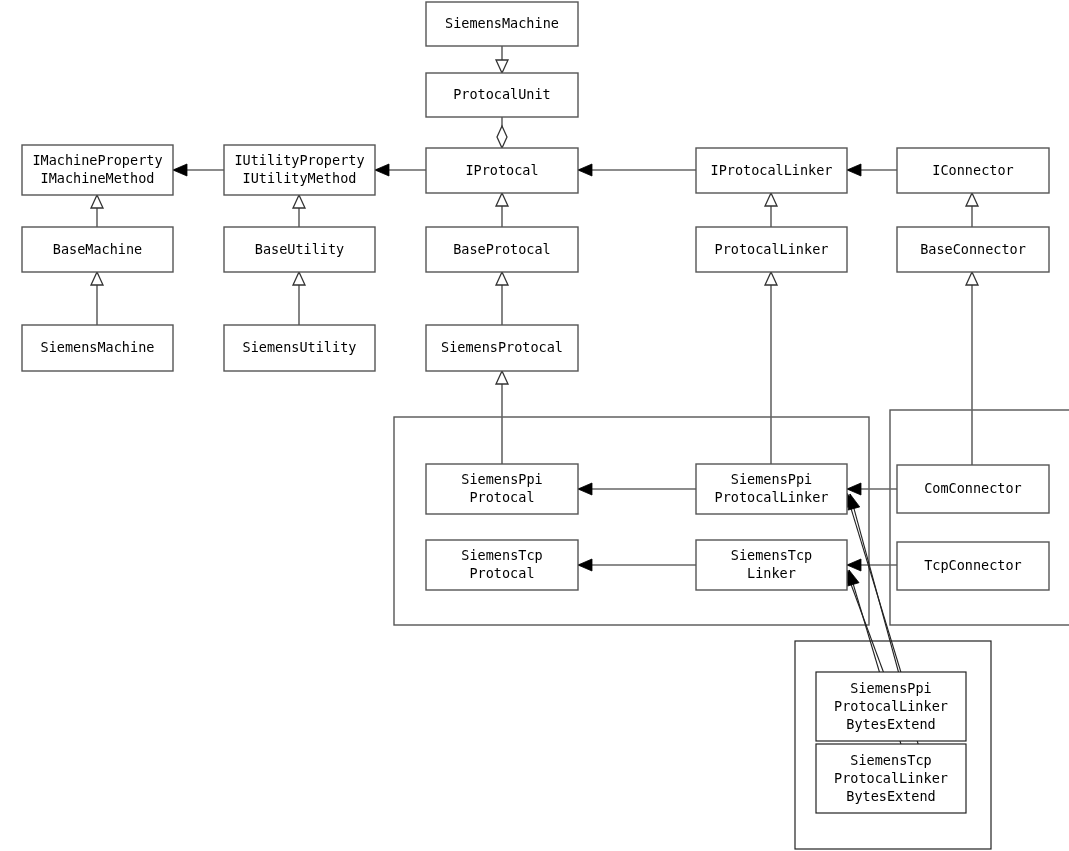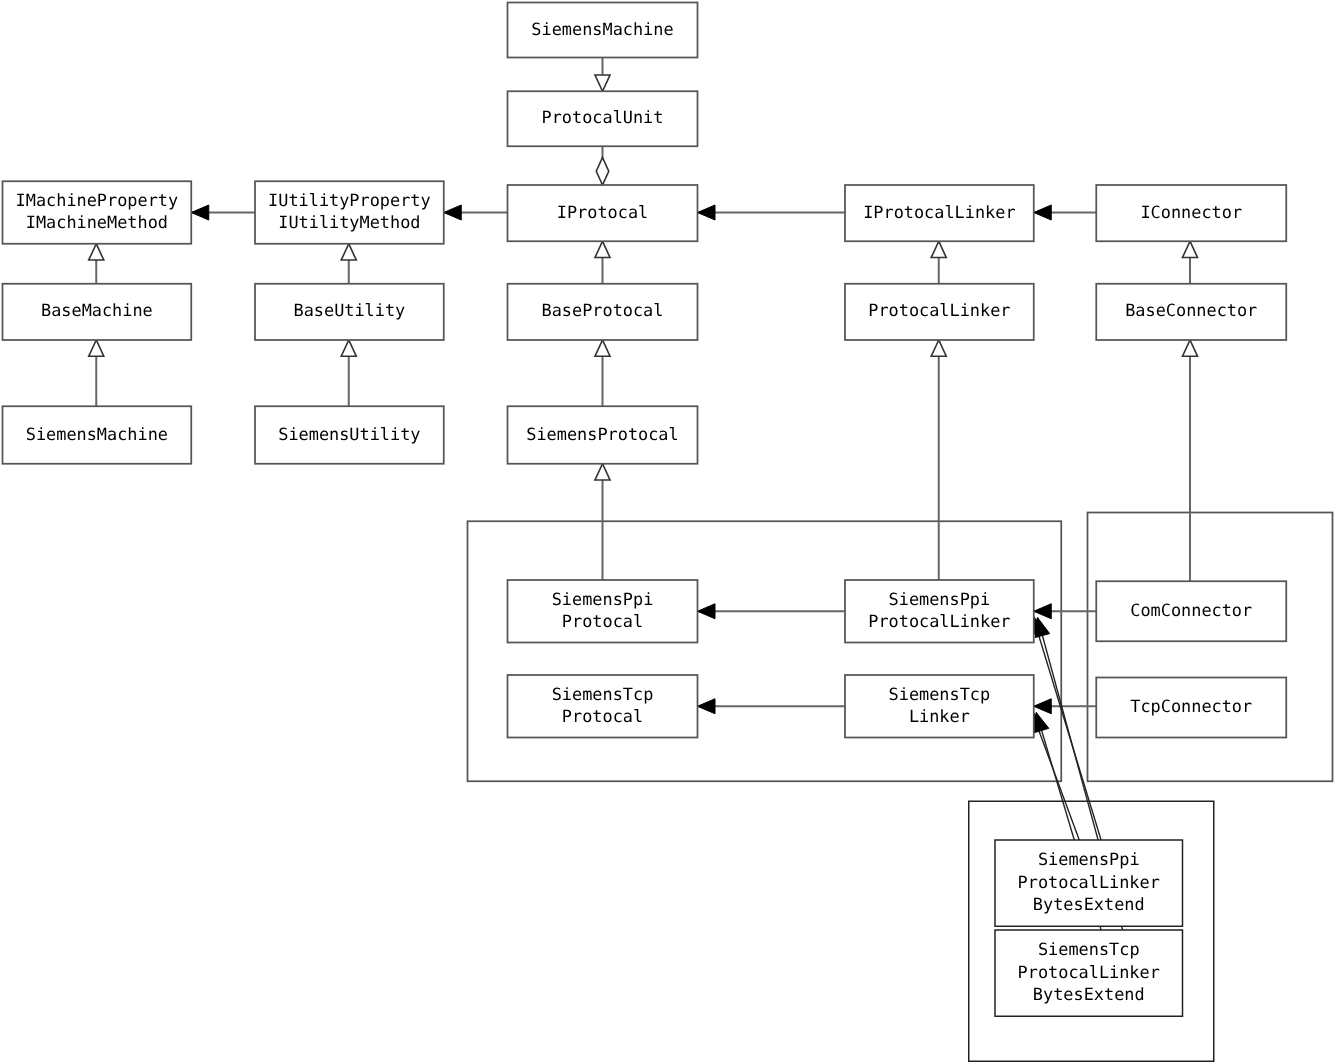--- a/index.html
+++ b/index.html
@@ -11,20 +11,21 @@
   body {
     width: 1069px;
     height: 851px;
     font-family: "DejaVu Sans Mono", "Liberation Mono", monospace;
     overflow: hidden;
   }
   #diagram-root {
     position: relative;
     width: 982px;
     height: 851px;
+    margin-left: 20px;
   }
   svg#diagram-canvas {
     position: absolute;
     top: 0;
     left: 0;
     width: 1069px;
     height: 851px;
     display: block;
   }
   .class-box {

